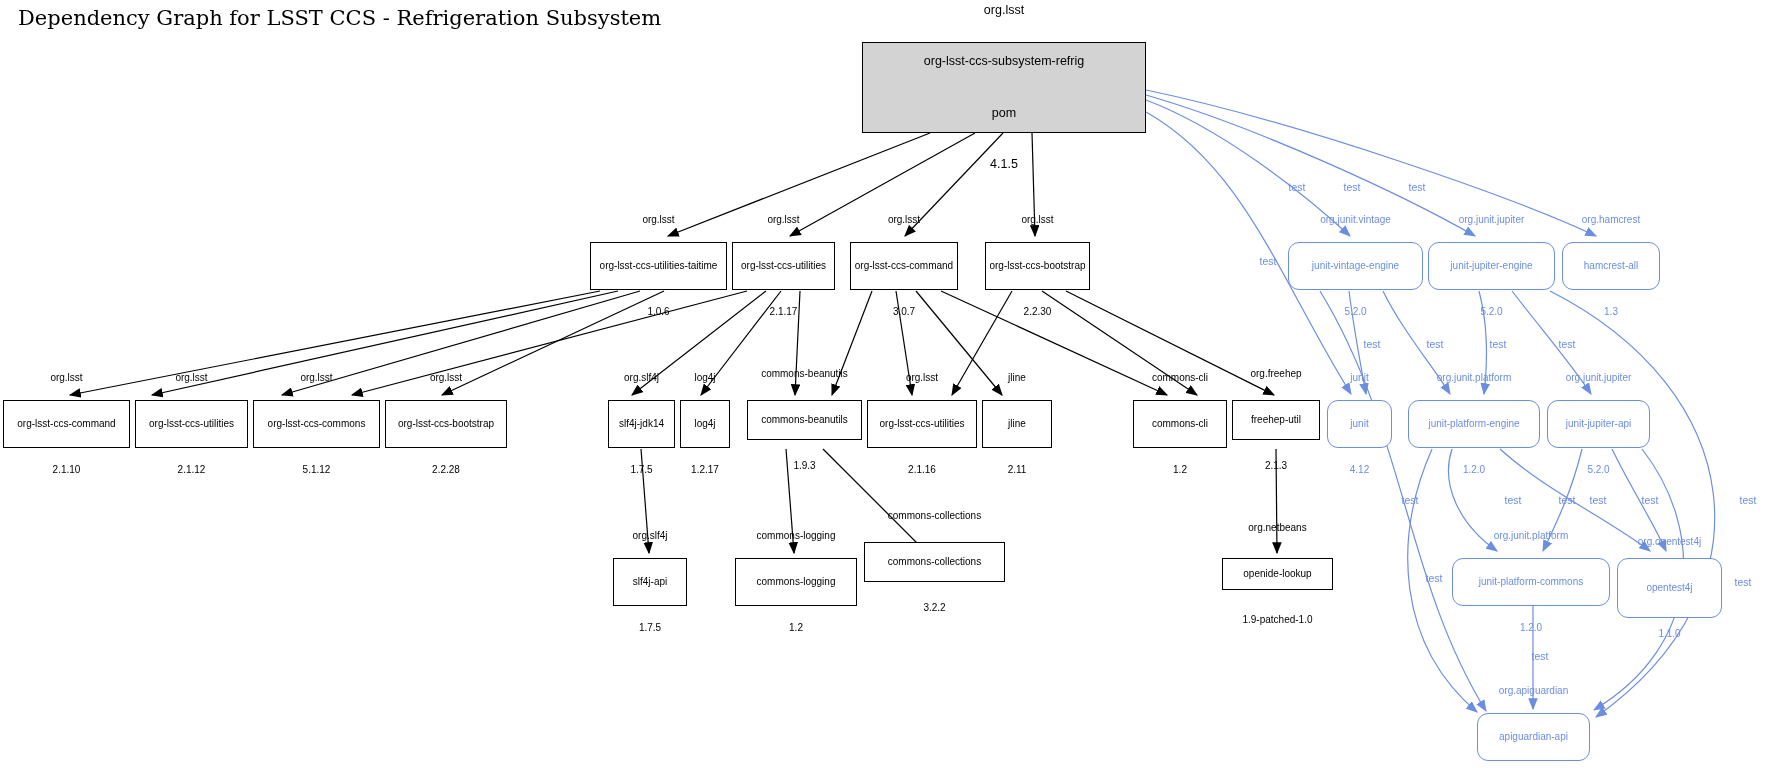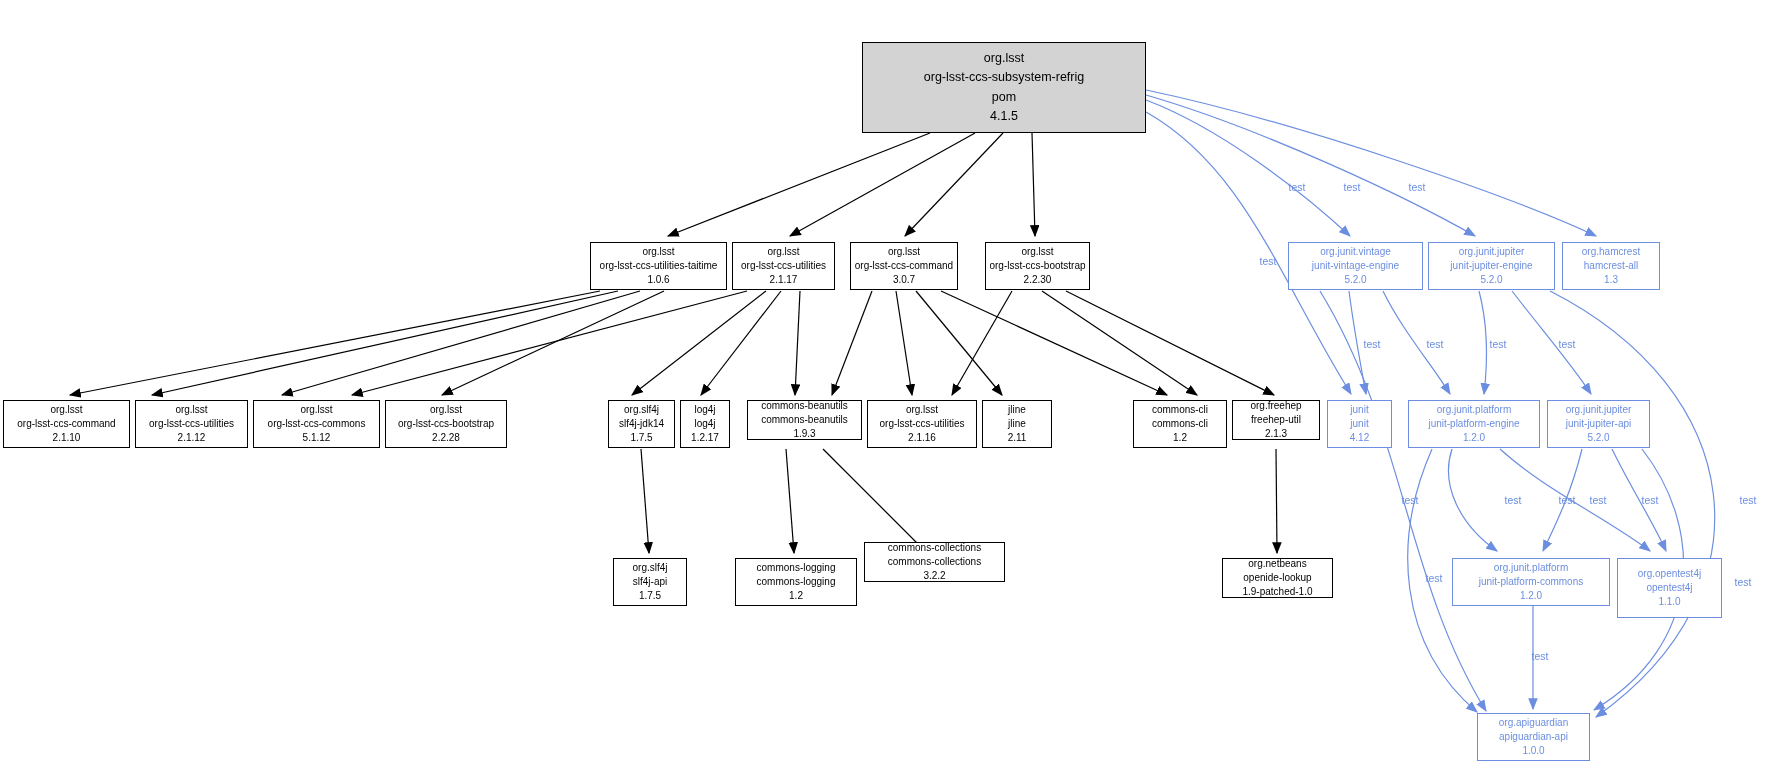--- a/index.html
+++ b/index.html
@@ -5,28 +5,29 @@
   html,body{margin:0;padding:0;background:#fff;}
   #canvas{position:relative;width:1771px;height:768px;background:#ffffff;overflow:hidden;
           font-family:"Liberation Sans",sans-serif;}
   #title{position:absolute;left:18px;top:6px;font:21px/1.2 "DejaVu Serif",serif;color:#000;}
   svg.edges{position:absolute;left:0;top:0;pointer-events:none;}
   .e{fill:none;stroke:#000;stroke-width:1.2;}
   .eb{fill:none;stroke:#6c8ee0;stroke-width:1.2;}
   .el{font:10.5px "Liberation Sans",sans-serif;fill:#6c8ee0;text-anchor:middle;}
   .n{position:absolute;box-sizing:border-box;border:1.5px solid #000;background:#fff;
      display:flex;flex-direction:column;align-items:center;justify-content:center;
-     text-align:center;font:10px/1.42 "Liberation Sans",sans-serif;color:#000;white-space:nowrap;}
-  .n.b{border-color:#6c8ee0;color:#6c8ee0;}
+     text-align:center;font:10px/1.42 "Liberation Sans",sans-serif;color:#000;white-space:nowrap;gap:32px;}
+  .n.b{border-color:#6c8ee0;color:#6c8ee0;border-radius:11px;}
   .n.rt{background:#d3d3d3;font-size:12.5px;line-height:1.55;}
 </style>
 </head>
 <body>
 
 <div id="canvas">
+  <div id="title">Dependency Graph for LSST CCS - Refrigeration Subsystem</div>
 
   <svg class="edges" width="1771" height="768" viewBox="0 0 1771 768">
     <defs>
       <marker id="mA" markerWidth="10" markerHeight="8" refX="9" refY="4" orient="auto">
         <path d="M0,0 L10,4 L0,8 z" fill="#000"></path>
       </marker>
       <marker id="mB" markerWidth="10" markerHeight="8" refX="9" refY="4" orient="auto">
         <path d="M0,0 L10,4 L0,8 z" fill="#6c8ee0"></path>
       </marker>
     </defs>
@@ -219,21 +220,21 @@
   <div class="n" style="left:735px;top:558px;width:122px;height:48px">
     <span>commons-logging</span>
     <span>commons-logging</span>
     <span>1.2</span>
   </div>
   <div class="n" style="left:864px;top:542px;width:141px;height:40px">
     <span>commons-collections</span>
     <span>commons-collections</span>
     <span>3.2.2</span>
   </div>
-  <div class="n" style="left:1222px;top:558px;width:111px;height:40px">
+  <div class="n" style="left:1222px;top:558px;width:111px;height:32px">
     <span>org.netbeans</span>
     <span>openide-lookup</span>
     <span>1.9-patched-1.0</span>
   </div>
   <div class="n b" style="left:1452px;top:558px;width:158px;height:48px">
     <span>org.junit.platform</span>
     <span>junit-platform-commons</span>
     <span>1.2.0</span>
   </div>
   <div class="n b" style="left:1617px;top:558px;width:105px;height:60px">

